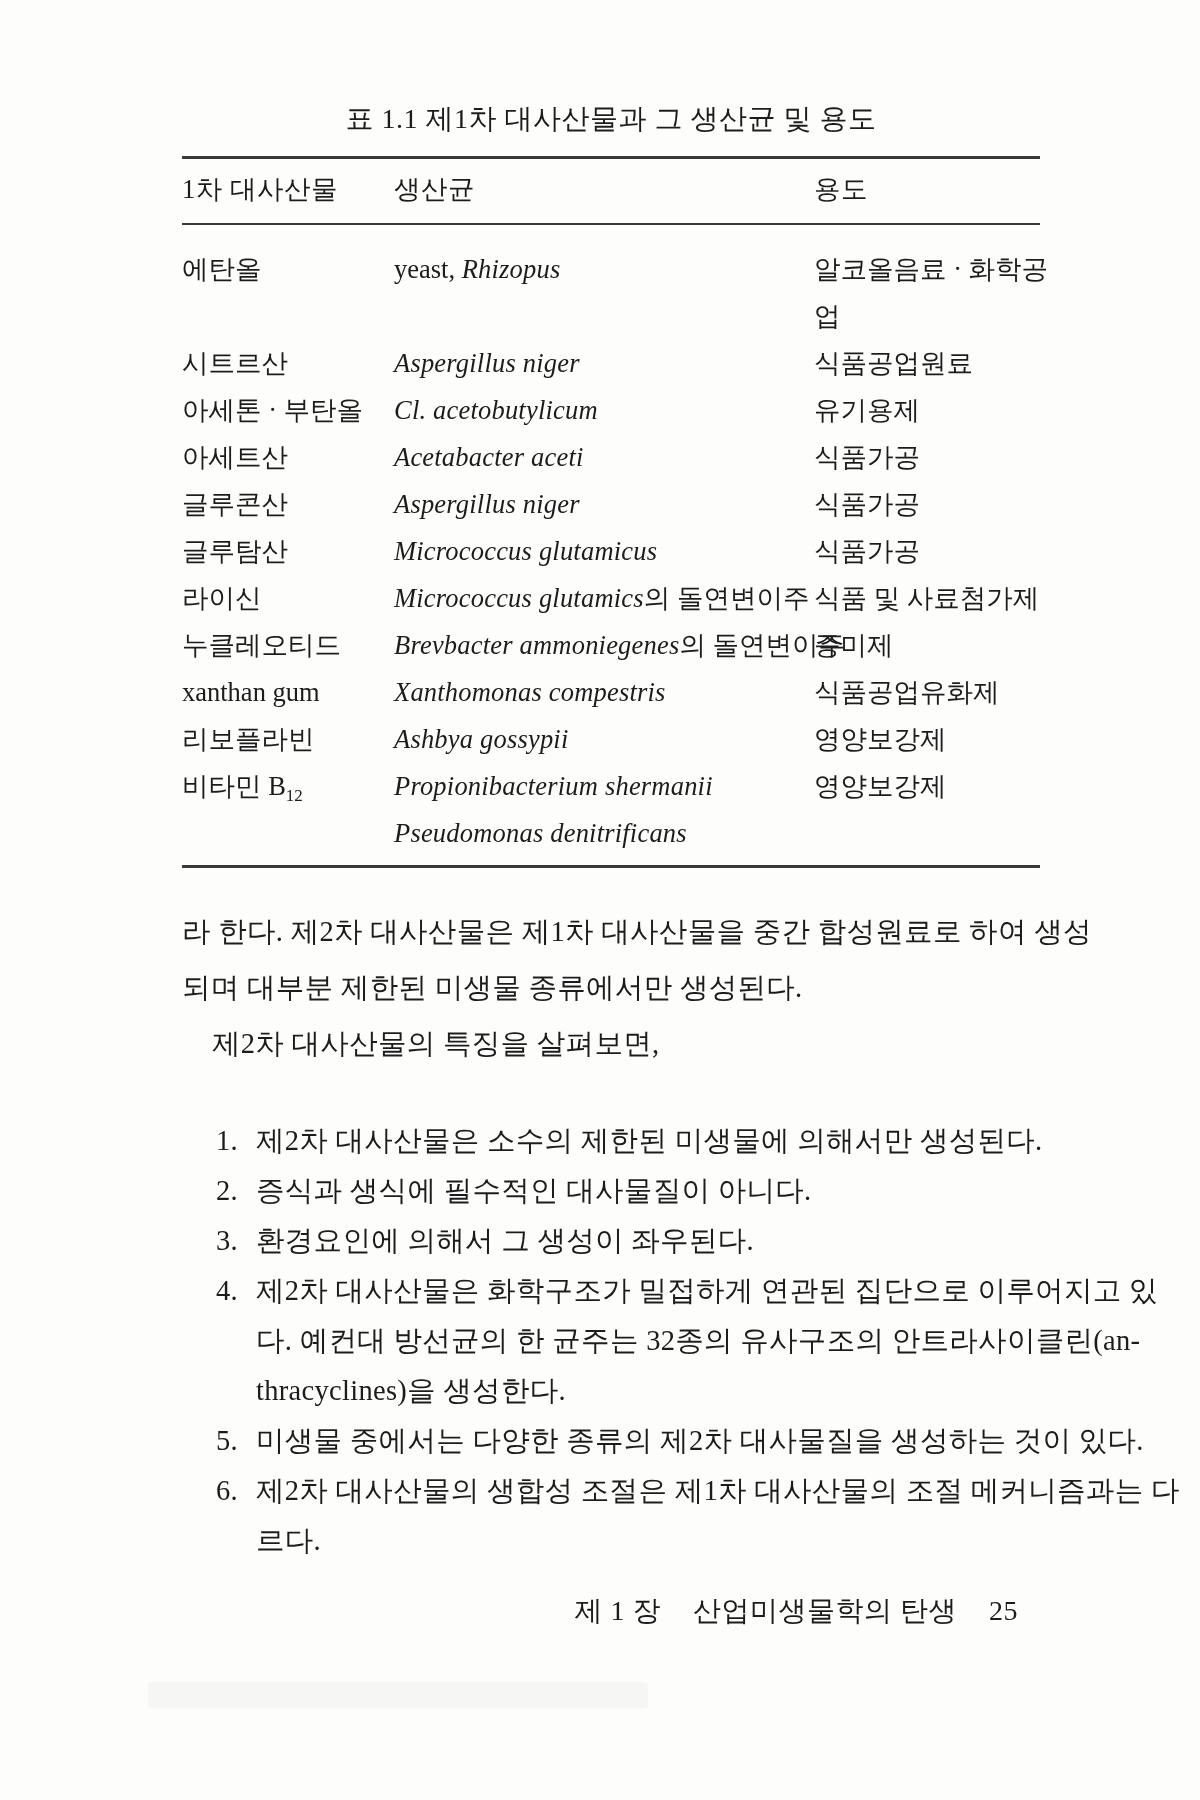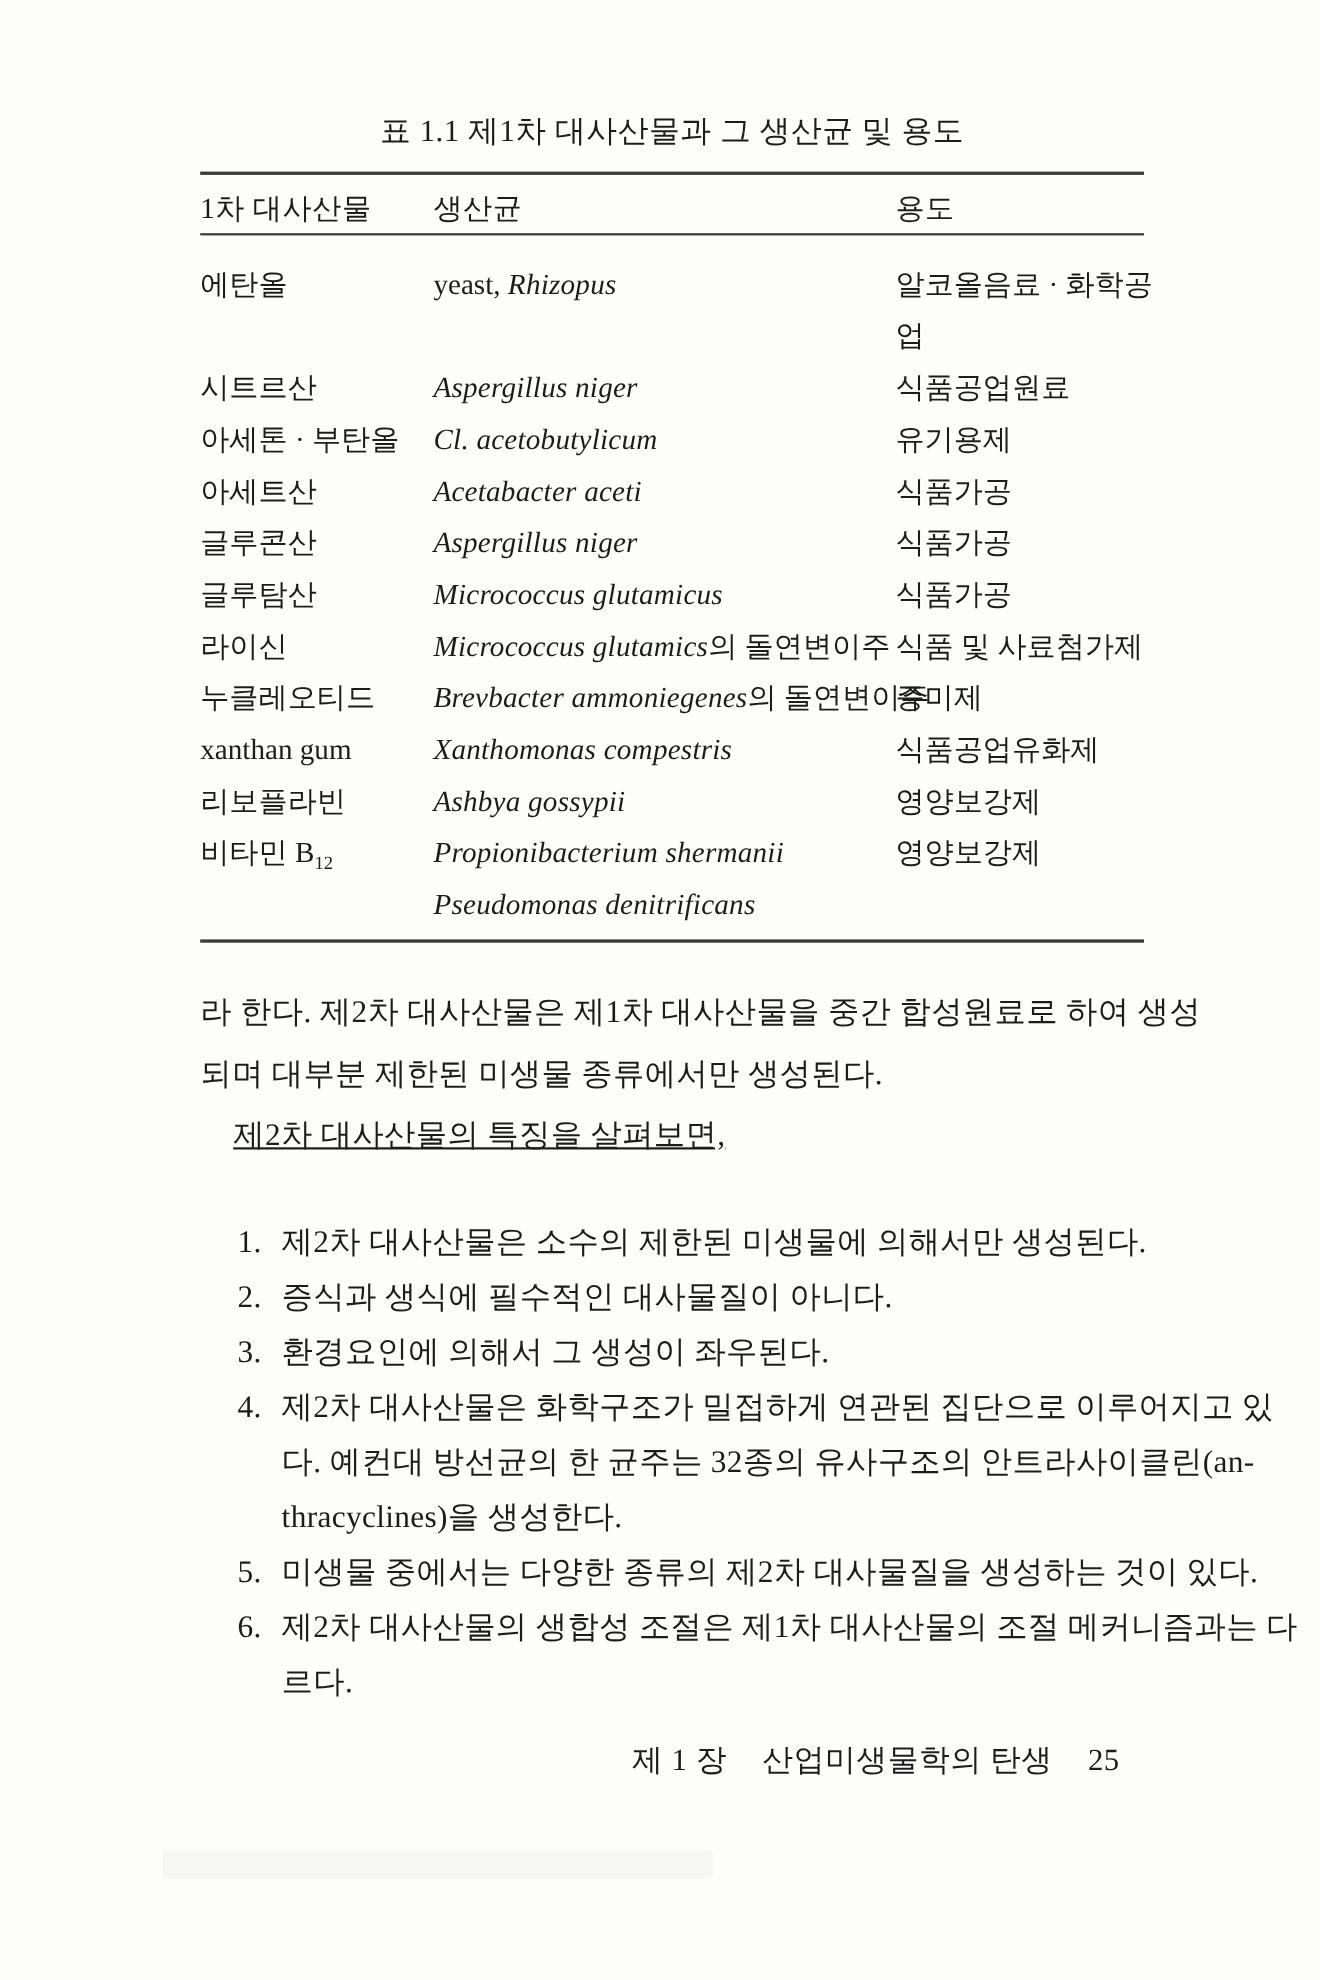--- a/index.html
+++ b/index.html
@@ -34,21 +34,21 @@
     border-top: 3px solid #3a3a3a;
     border-bottom: 3px solid #3a3a3a;
     font-size: 26.5px;
   }
   .thead, .trow {
     display: grid;
     grid-template-columns: 212px 420px 1fr;
   }
   .thead {
     border-bottom: 2.5px solid #3a3a3a;
-    padding: 12px 0 5px;
+    padding: 12px 0 16px;
     letter-spacing: 0.5px;
   }
   .tbody {
     padding: 21px 0 8px;
   }
   .trow {
     line-height: 47px;
   }
   .trow > div {
     white-space: nowrap;
@@ -66,21 +66,20 @@
     margin-top: 36px;
     font-size: 28.5px;
     line-height: 56px;
     letter-spacing: 0.3px;
   }
   .bline {
     white-space: nowrap;
   }
   .indented {
     text-indent: 30px;
-    text-decoration: underline;
   }
 
   .blist {
     margin-top: 44px;
     margin-left: 34px;
     font-size: 28.5px;
     line-height: 50px;
     letter-spacing: 0.3px;
   }
   .li {

